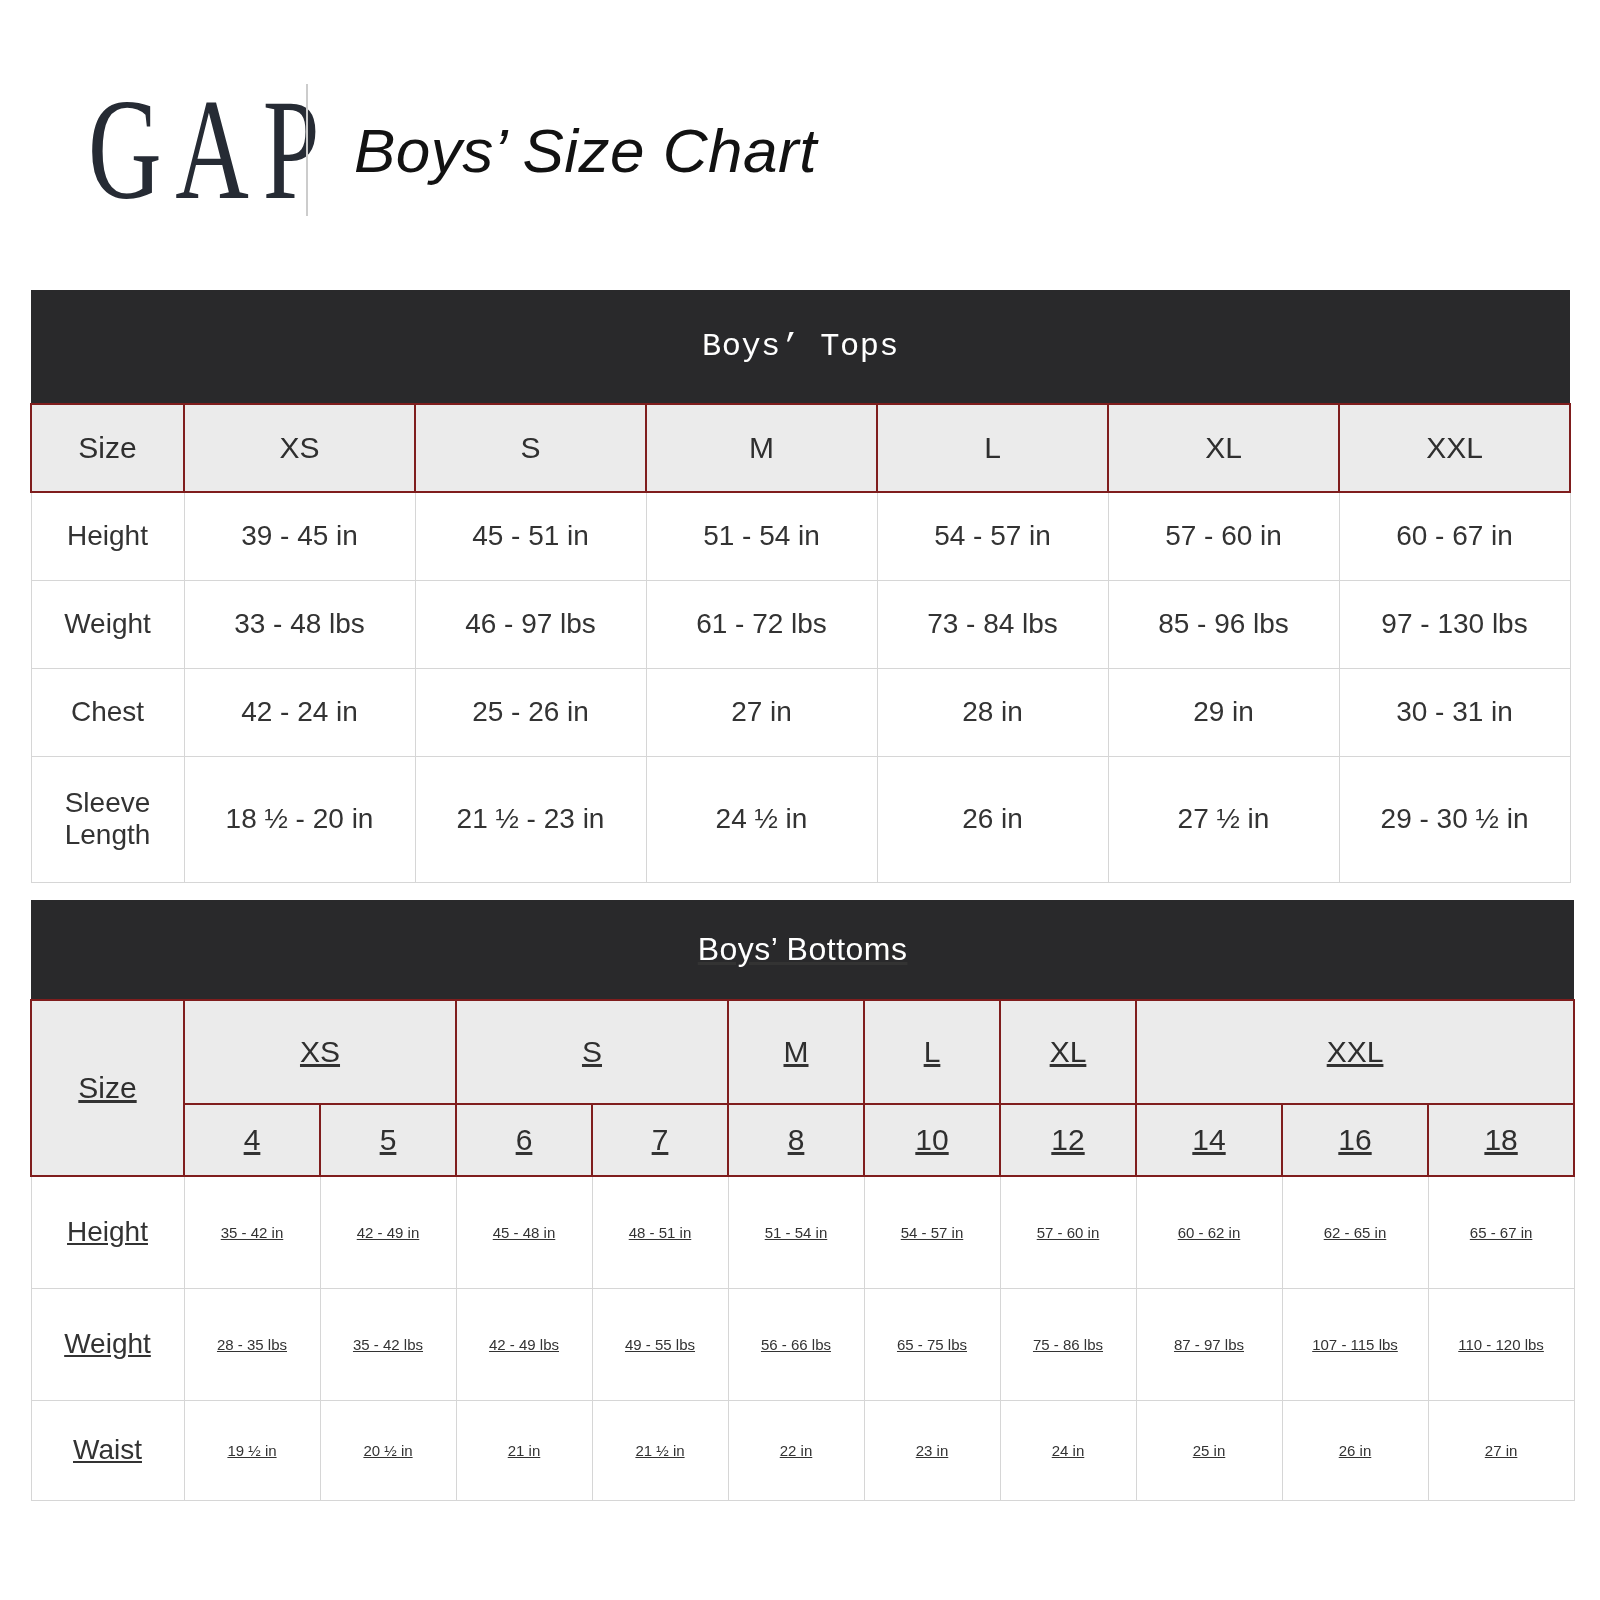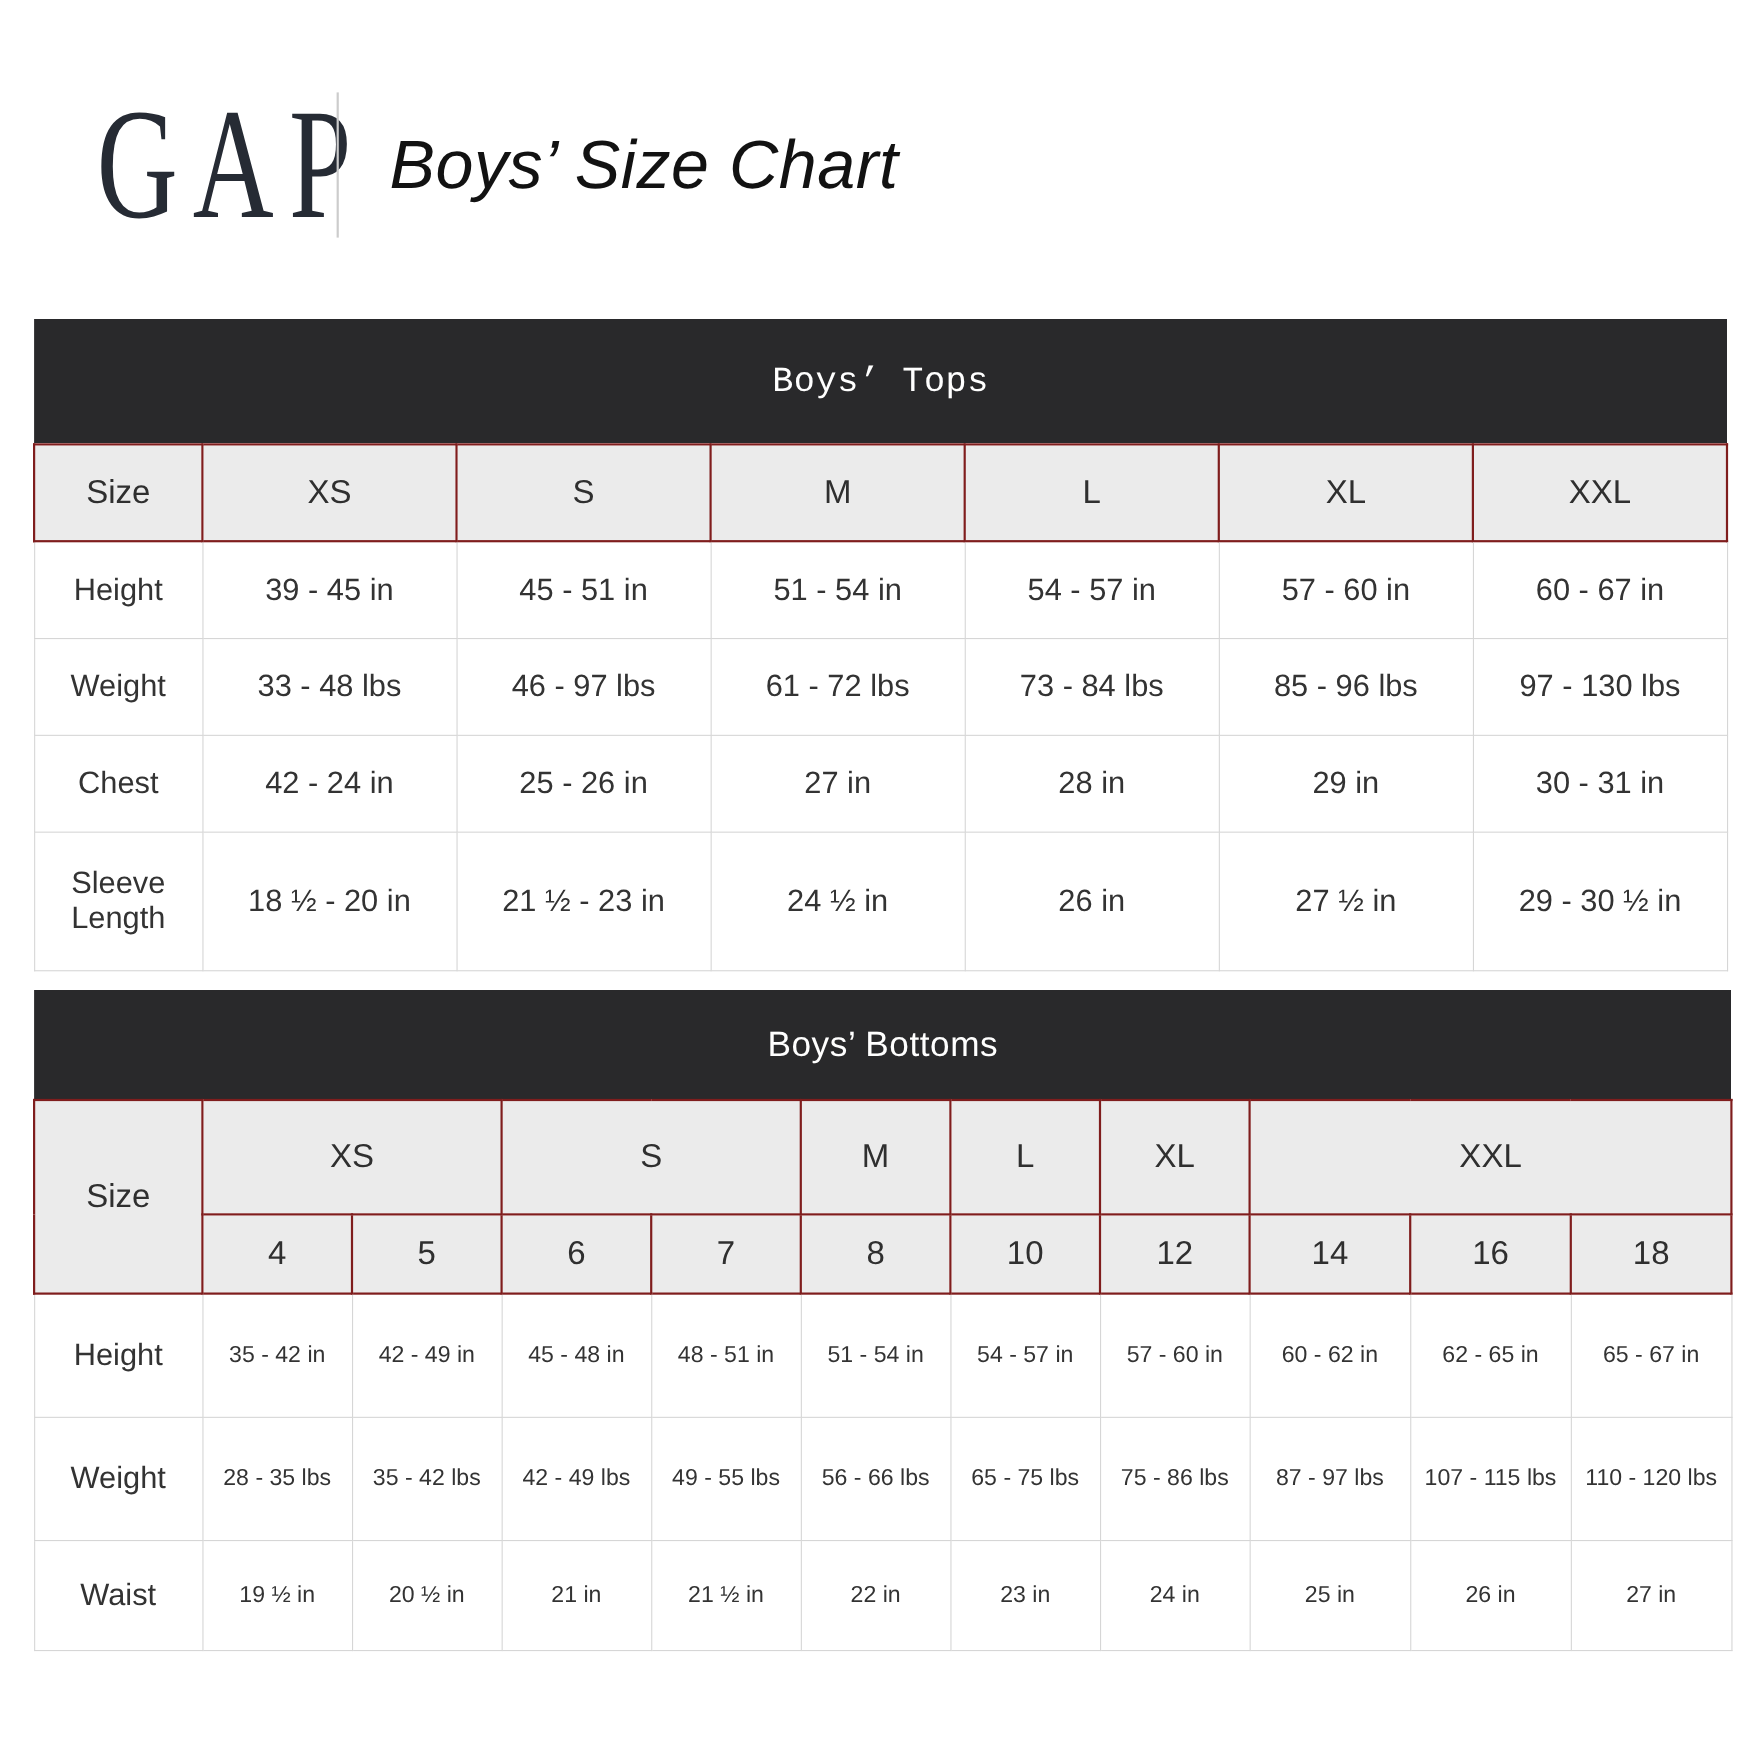--- a/index.html
+++ b/index.html
@@ -47,31 +47,31 @@
   #tops-table { width:1540px; }
   #tops-table col.c-label { width:153px; }
   #tops-table col.c-size  { width:231px; }
   #tops-table tr.dark-row  { height:114px;font-family:Liberation Mono, monospace; }
   #tops-table tr.gray-row  { height:88px; }
   #tops-table tr.data-row  { height:88px; }
   #tops-table tr.data-row-tall { height:126px; }
   #tops-table td.body-cell { font-size:28px; }
 
   
-  #bottoms-wrap { top:900px; width:1543px; }
+  #bottoms-wrap { top:900px; width:1543px;text-decoration:underline; }
   #bottoms-table { width:1543px; }
   #bottoms-table col.c-label { width:153px; }
   #bottoms-table col.c-sm    { width:136px; }
   #bottoms-table col.c-lg    { width:146px; }
   #bottoms-table tr.dark-row { height:100px; }
   #bottoms-table tr.group-row { height:104px; }
   #bottoms-table tr.num-row   { height:72px; }
   #bottoms-table tr.data-row  { height:112px; }
   #bottoms-table tr.data-row-last { height:100px;margin-top:40px; }
-  #bottoms-table td.body-cell { font-size:21px; padding:0 2px; }
+  #bottoms-table td.body-cell { font-size:15px; padding:0 2px; }
   #bottoms-table td.size-span-cell { font-size:30px; }
 </style>
 </head>
 <body>
 
 <div class="page-header">
   <div class="gap-logo">GAP</div>
   <div class="header-divider"></div>
   <div class="page-title">Boys’ Size Chart</div>
 </div>

